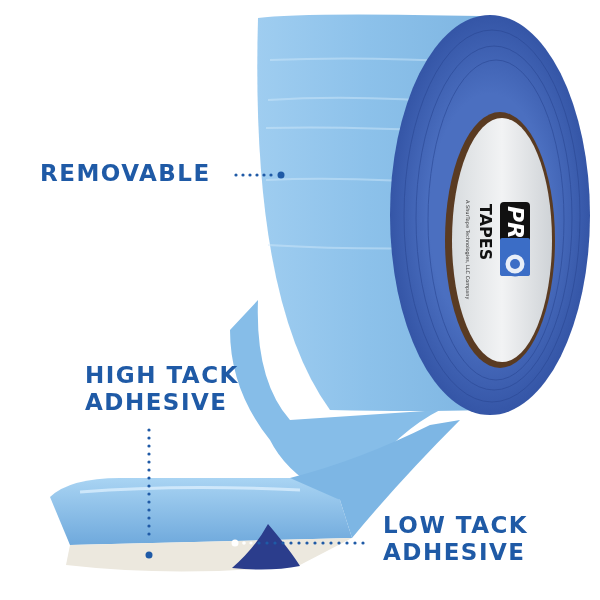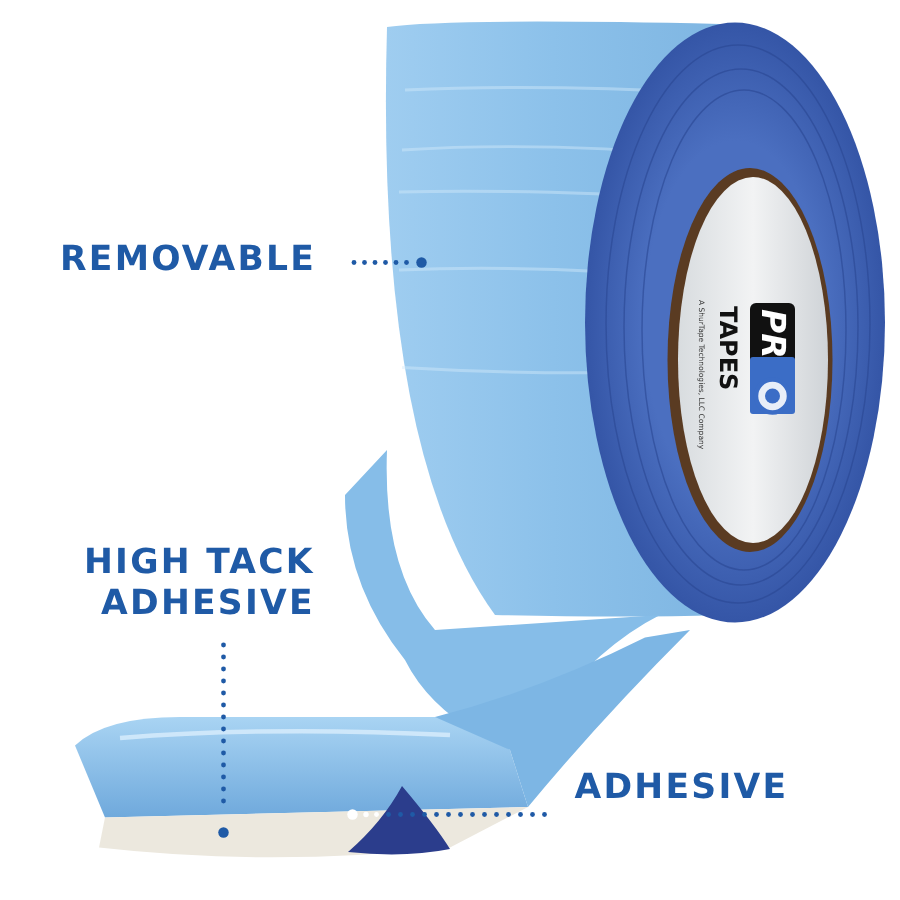--- a/index.html
+++ b/index.html
@@ -5,21 +5,21 @@
   html, body { margin: 0; padding: 0; background: #ffffff; }
   .canvas {
     position: relative; width: 600px; height: 600px; overflow: hidden;
     background: #ffffff; font-family: "DejaVu Sans", "Liberation Sans", sans-serif;
   }
   .label {
     position: absolute; color: #1f5aa6; font-weight: bold;
     font-size: 23px; line-height: 27px; letter-spacing: 1.5px;
     text-transform: uppercase;
   }
-  .label span { display: block; text-align: right; }
+  .label span { display: block; }
   .art { position: absolute; left: 0; top: 0; }
 </style>
 </head>
 <body>
 
 <div class="canvas">
 
   <svg class="art" width="600" height="600" viewBox="0 0 600 600">
     <defs>
       <linearGradient id="linerGrad" x1="0" y1="0" x2="1" y2="0">
@@ -141,21 +141,22 @@
         <circle cx="355" cy="543" r="1.6"></circle>
           <circle cx="363" cy="543" r="1.6"></circle>
       </g>
     </g>
   </svg>
 
   <div class="label" style="left:40px; top:160px;">
     <span>REMOVABLE</span>
   </div>
 
-  <div class="label" style="left:56px; top:362px;">
+  <div class="label" style="left:85px; top:362px;">
     <span>HIGH TACK</span>
     <span>ADHESIVE</span>
   </div>
 
   <div class="label" style="left:383px; top:512px;">
+    <span>LOW TACK</span>
     <span>ADHESIVE</span>
   </div>
 </div>
 
 </body></html>

